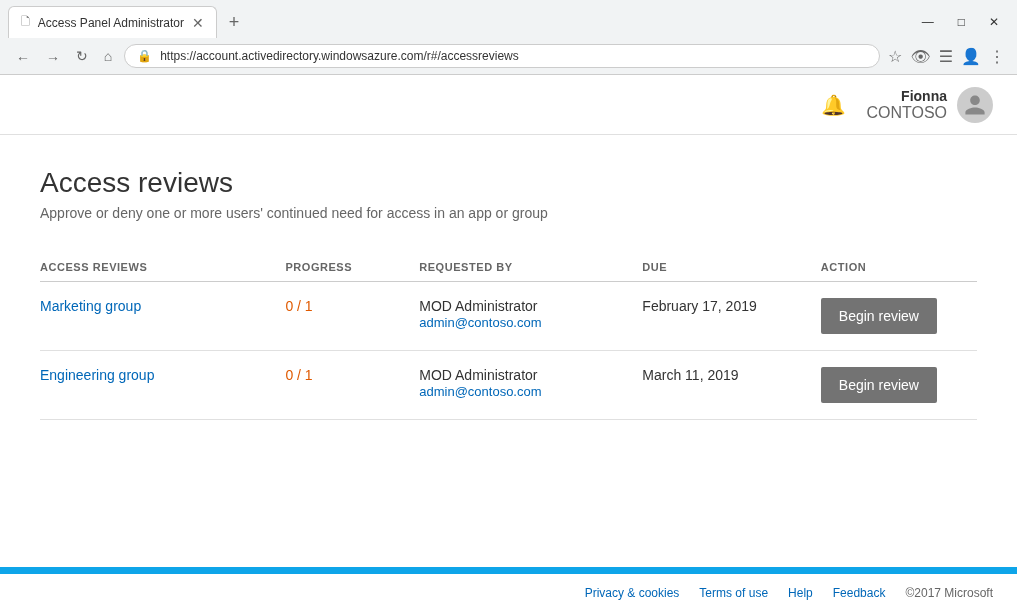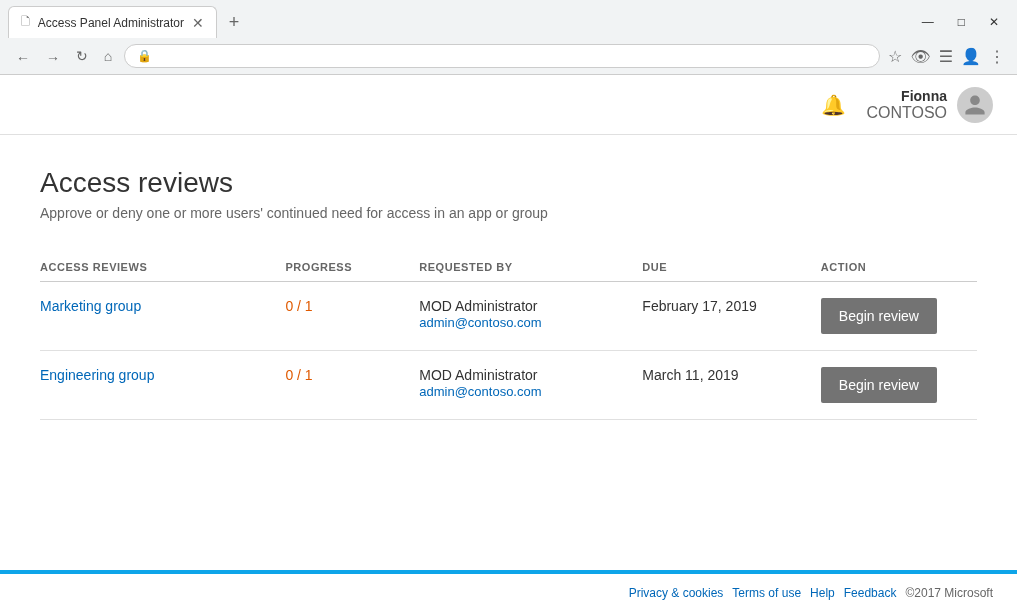--- a/index.html
+++ b/index.html
@@ -60,21 +60,21 @@
     .col-due { width: 160px; }
     .col-action { width: 140px; }
 
     .review-link { color: #0067b8; text-decoration: none; cursor: pointer; font-size: 14px; }
     .progress-text { color: #e05a00; font-size: 14px; }
     .requester-name { color: #333; font-size: 14px; }
     .requester-email { color: #0067b8; font-size: 13px; text-decoration: none; }
     .begin-btn { background: #737373; color: #fff; border: none; padding: 10px 18px; font-size: 14px; cursor: pointer; border-radius: 2px; white-space: nowrap; }
 
     
-    .app-footer { padding: 12px 24px; display: flex; justify-content: flex-end; align-items: center; gap: 9px; font-size: 12px; color: #666; border-top: 4px solid #0ea5e9; flex-shrink: 0; }
+    .app-footer { padding: 12px 24px; display: flex; justify-content: flex-end; align-items: center; gap: 20px; font-size: 12px; color: #666; border-top: 7px solid #0ea5e9; flex-shrink: 0; }
     .footer-link { color: #0067b8; text-decoration: none; cursor: pointer; }
     .footer-copy { color: #666; }
   </style>
 </head>
 <body>
 
 <div class="browser-chrome">
   <div class="title-bar">
     <div class="tab">
       <span class="tab-icon">🗋</span>
@@ -88,20 +88,21 @@
       <button class="win-btn close">✕</button>
     </div>
   </div>
   <div class="address-bar">
     <button class="nav-btn">←</button>
     <button class="nav-btn">→</button>
     <button class="nav-btn">↻</button>
     <button class="nav-btn">⌂</button>
     <div class="url-box">
       <span class="url-lock">🔒</span>
+      <span class="url-text">https://account.activedirectory.windowsazure.com/r#/accessreviews</span>
     </div>
     <div class="address-actions">
       <span>☆</span>
       <span>👁</span>
       <span>☰</span>
       <span>👤</span>
       <span>⋮</span>
     </div>
   </div>
 </div>

